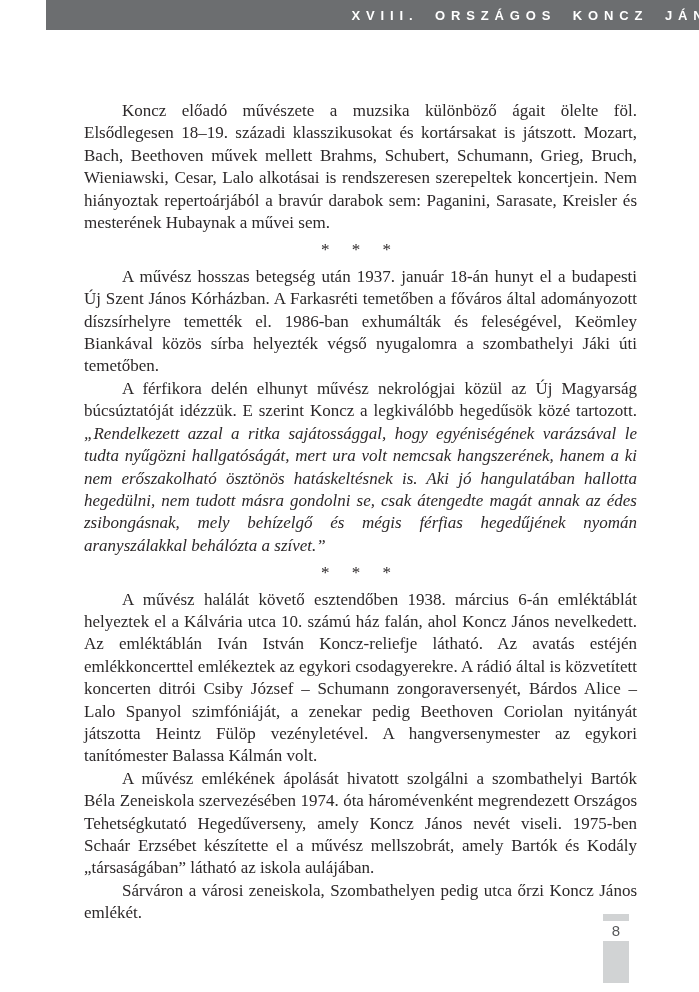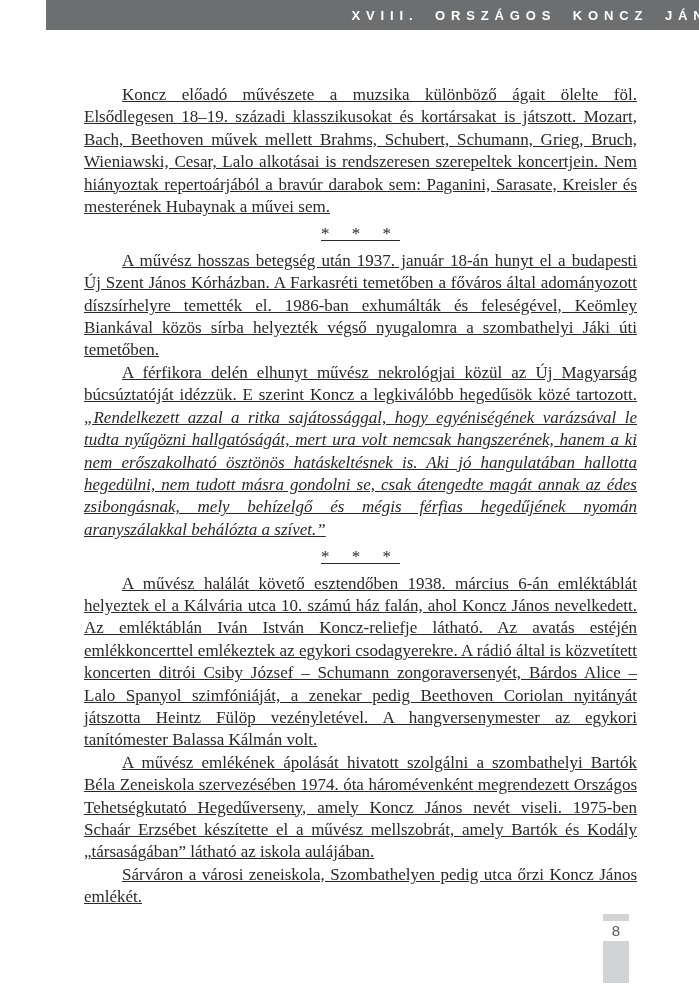--- a/index.html
+++ b/index.html
@@ -37,26 +37,25 @@
     font-size: 13px;
     letter-spacing: 0.45em;
     word-spacing: 0.55em;
     white-space: nowrap;
     text-transform: uppercase;
   }
   
   .article {
     position: absolute;
     left: 84px;
-    top: 84px;
+    top: 100px;
     width: 553px;
     color: #2c2829;
     font-size: 17px;
     line-height: 22.4px;
-    text-decoration: underline;
   }
   .p {
     margin: 0;
     text-align: justify;
     text-indent: 38px;
   }
   .sep {
     text-align: center;
     text-indent: 0;
     letter-spacing: 9px;

